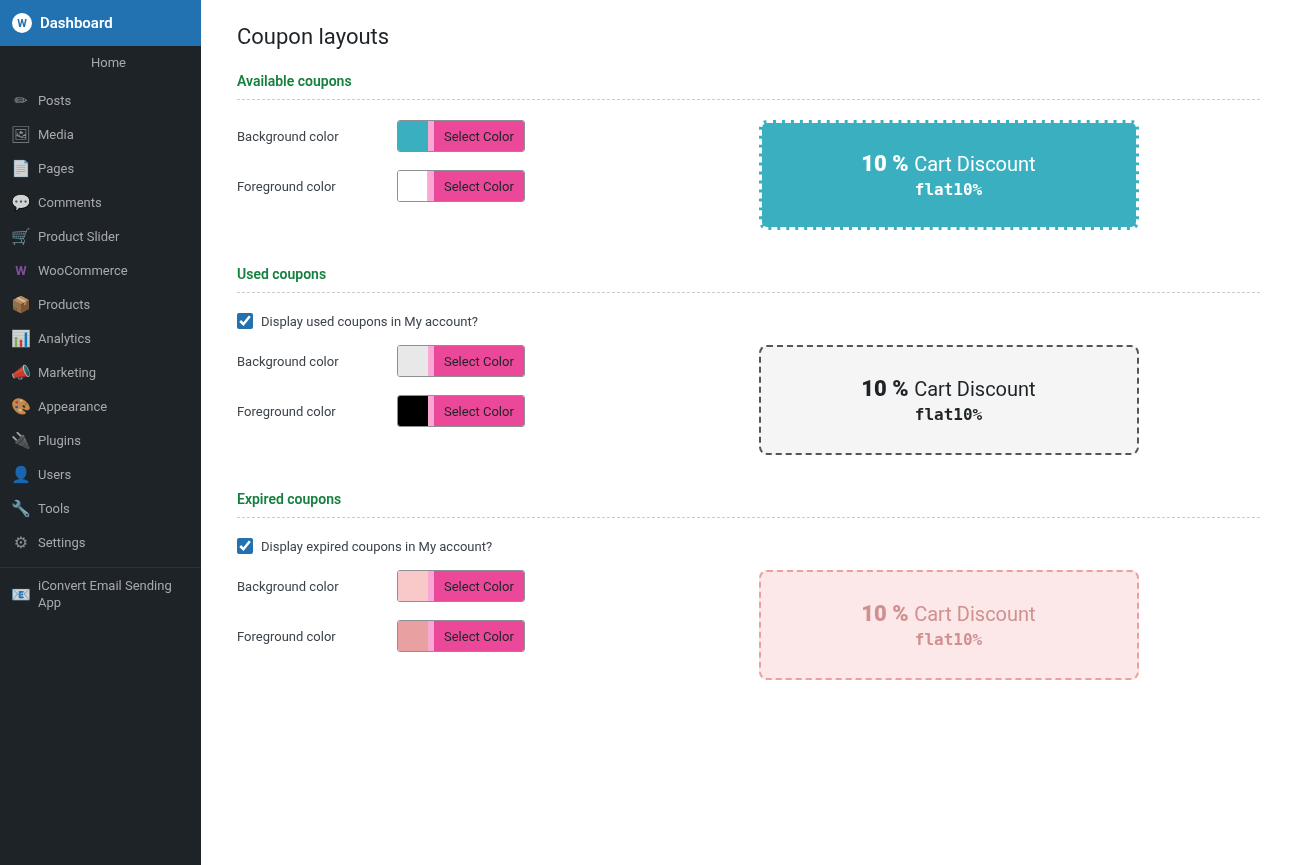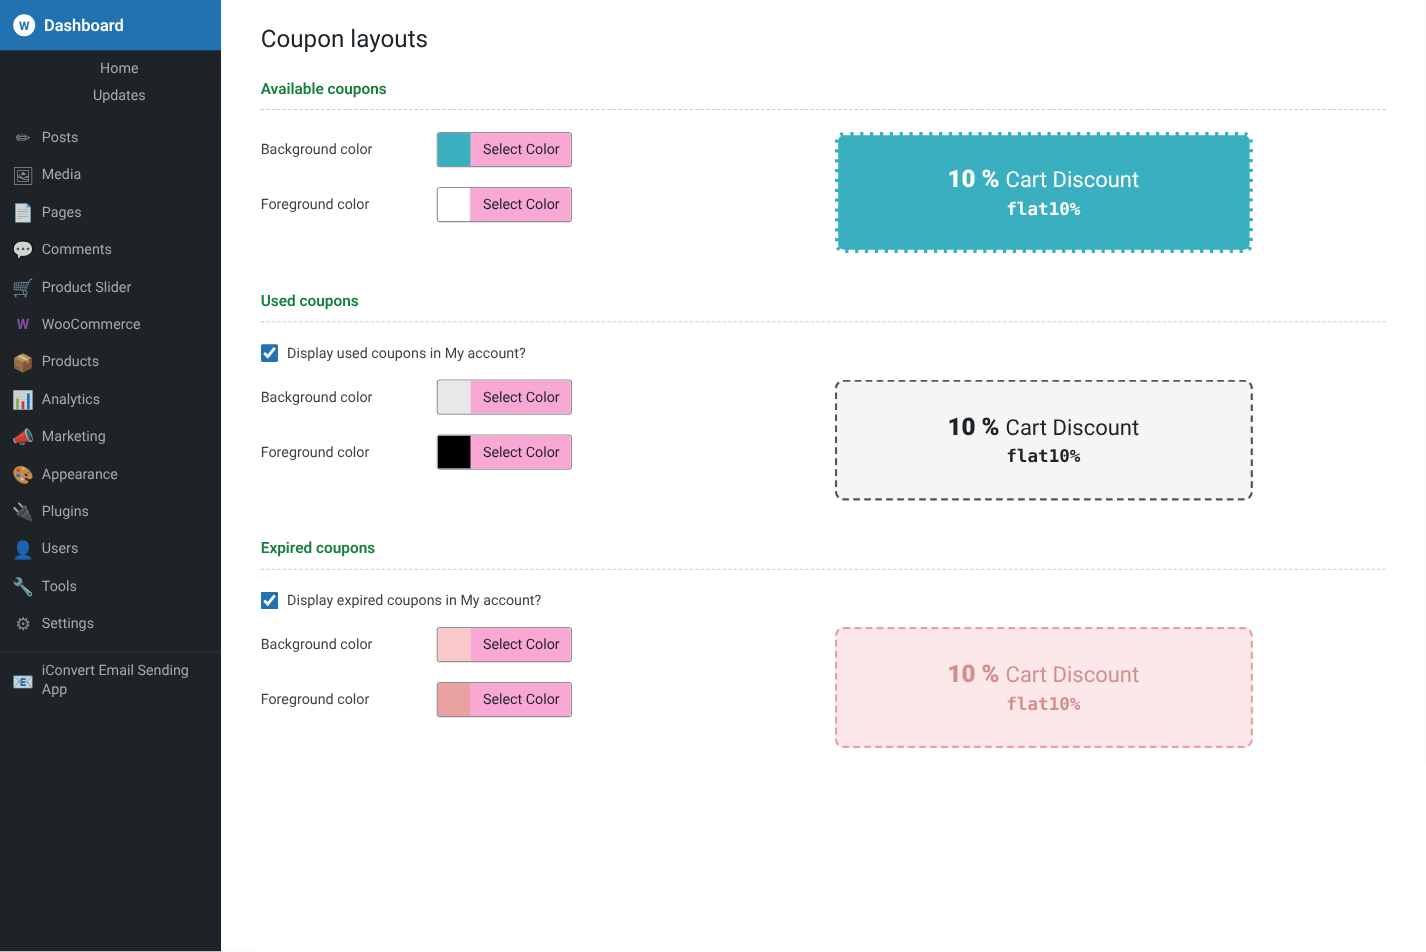--- a/index.html
+++ b/index.html
@@ -113,25 +113,25 @@
     }
     .color-swatch {
       width: 30px;
       height: 30px;
       flex-shrink: 0;
     }
     .color-btn-label {
       padding: 0 10px;
       font-size: 13px;
       color: #1d2327;
-      background: #f9a8d4;
+      background: #ec4899;
       height: 30px;
       display: flex;
       align-items: center;
-      border-left: 1px solid #f9a8d4;
+      border-left: 6px solid #f9a8d4;
     }
 
     .checkbox-row {
       display: flex;
       align-items: center;
       gap: 8px;
       margin-bottom: 16px;
     }
     .checkbox-row input[type="checkbox"] {
       width: 16px; height: 16px;
@@ -209,21 +209,20 @@
 </head>
 <body>
 
 <div id="sidebar">
   <div class="sidebar-header">
     <div class="sidebar-header-icon">W</div>
     <span>Dashboard</span>
   </div>
   <div class="sidebar-submenu">
     <div class="sidebar-submenu-item">Home</div>
-    <div class="sidebar-submenu-item">Updates</div>
   </div>
 
   <div class="sidebar-nav-item">
     <span class="nav-icon">✏</span>
     <span>Posts</span>
   </div>
   <div class="sidebar-nav-item">
     <span class="nav-icon">🖼</span>
     <span>Media</span>
   </div>

